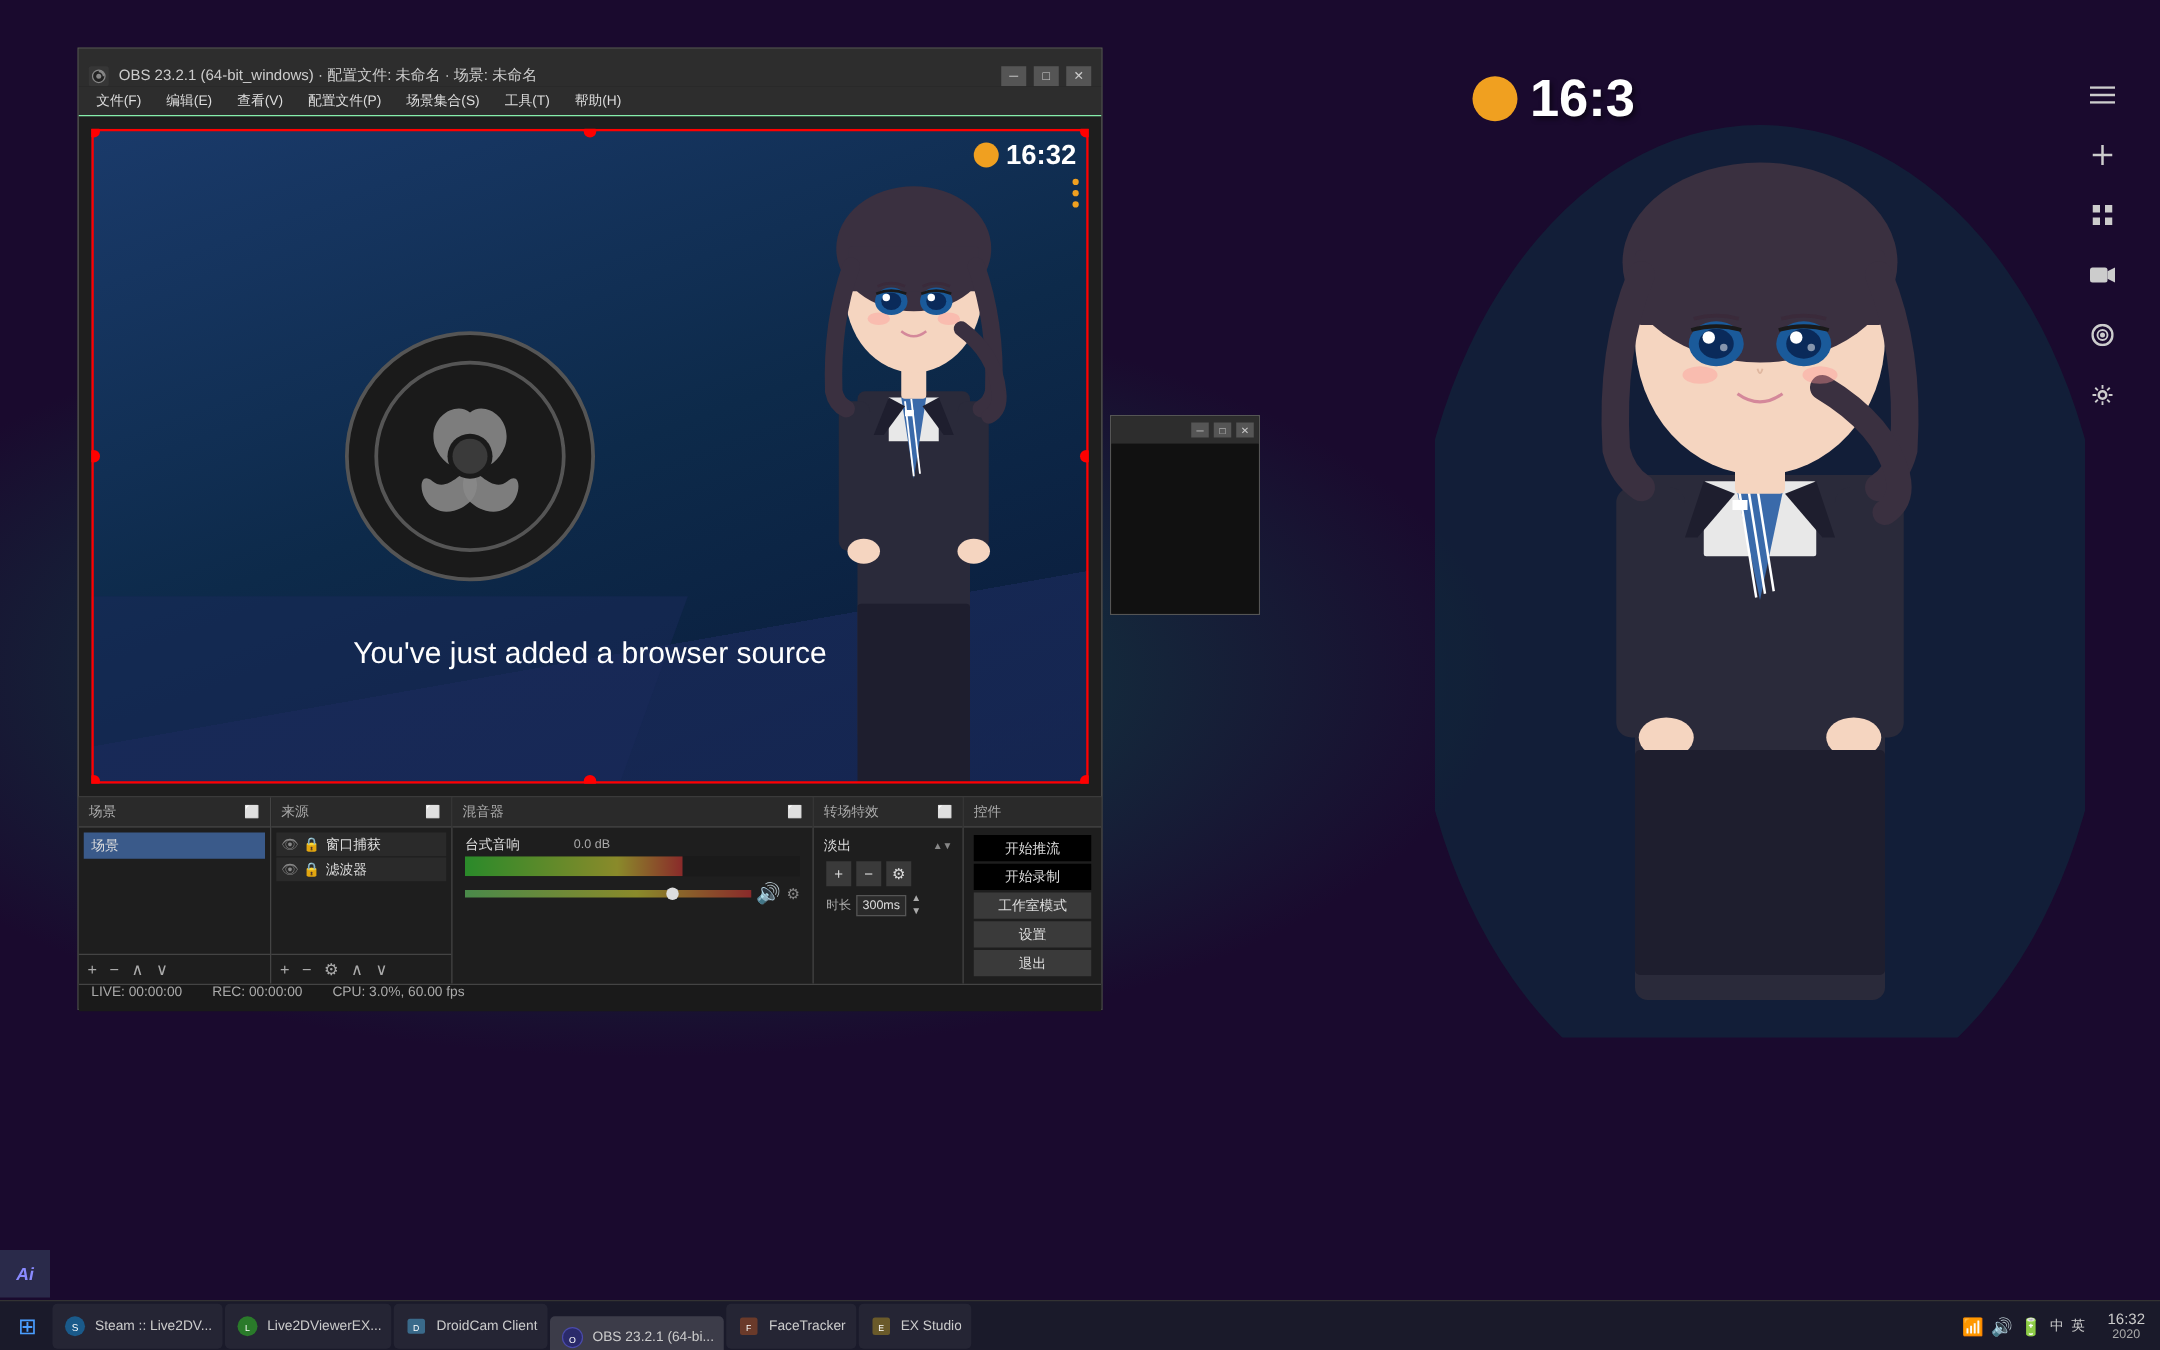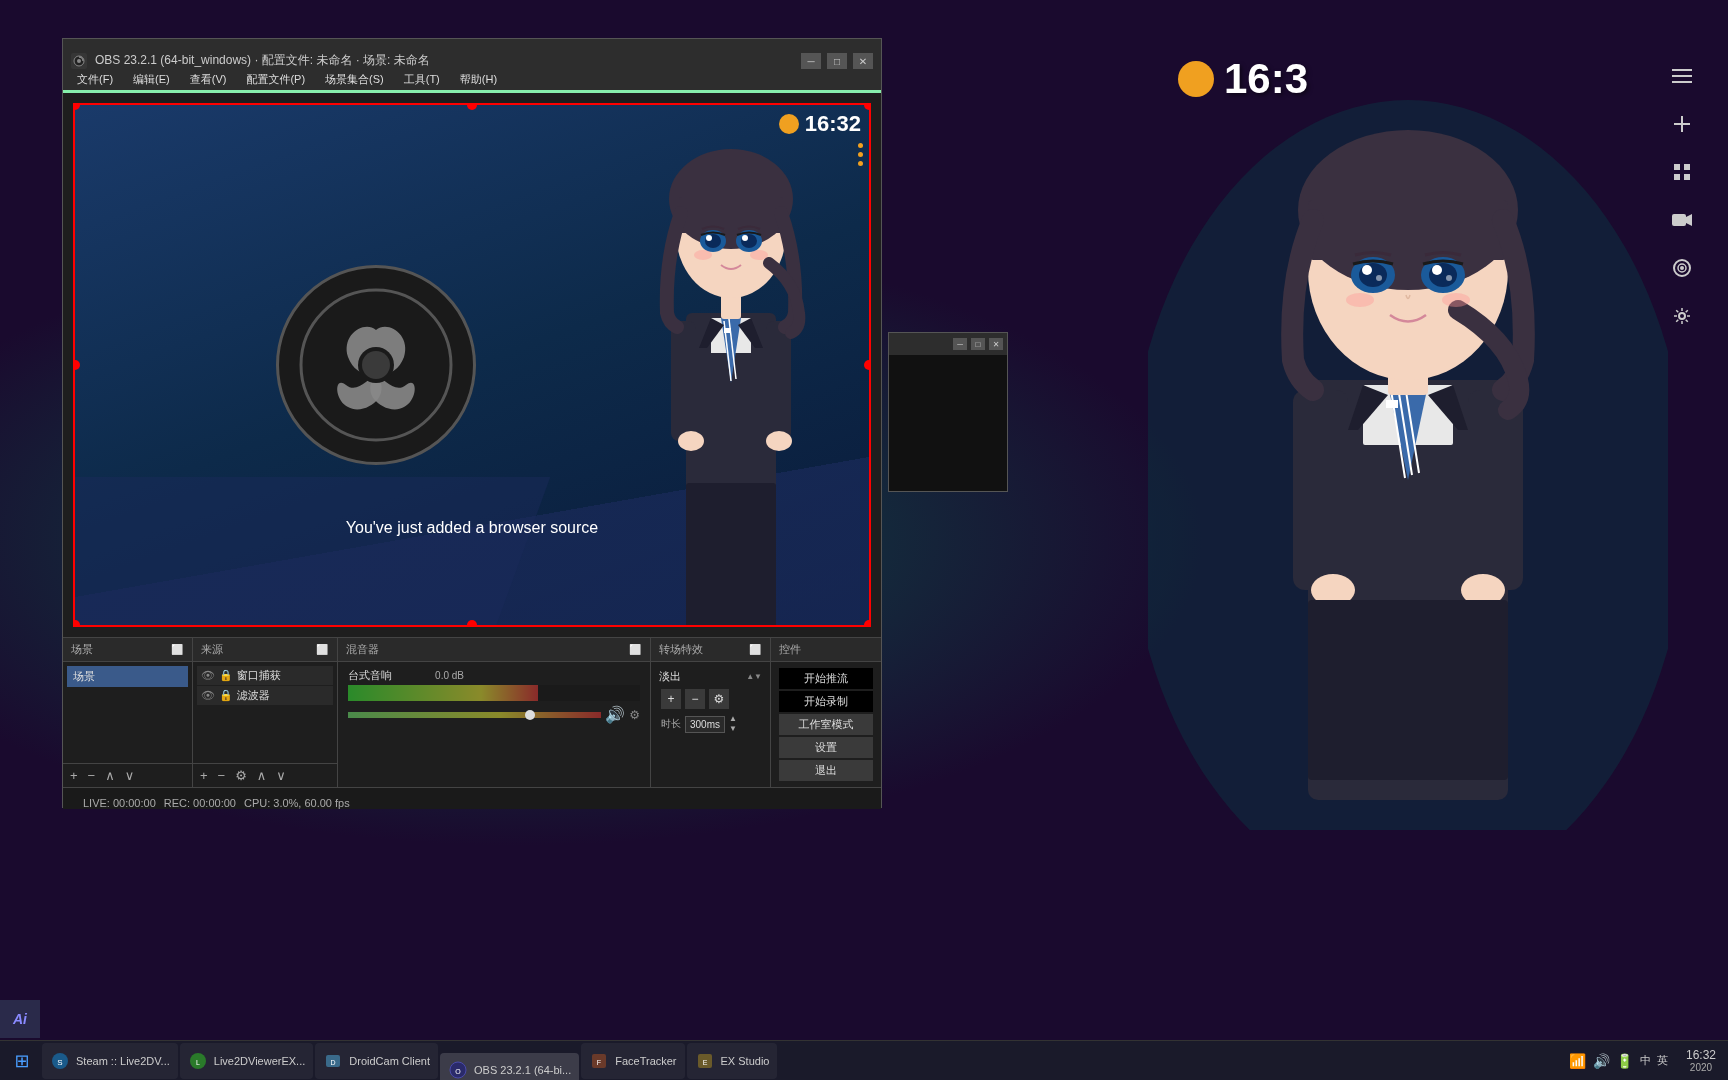--- a/index.html
+++ b/index.html
@@ -91,21 +91,21 @@
     }
 
     .obs-menubar {
       height: 24px;
       background: #2d2d2d;
       display: flex;
       align-items: center;
       padding: 0 6px;
       gap: 4px;
       flex-shrink: 0;
-      border-bottom: 3px solid #86efac;
+      border-bottom: 1px solid #86efac;
     }
 
     .menu-item {
       padding: 2px 8px;
       font-size: 11px;
       color: #ddd;
       cursor: pointer;
       border-radius: 2px;
     }
 
@@ -232,21 +232,21 @@
     }
 
     
     .preview-subtitle1 {
       position: absolute;
       bottom: 90px;
       left: 50%;
       transform: translateX(-50%);
       width: 90%;
       text-align: center;
-      font-size: 16px;
+      font-size: 24px;
       color: white;
       font-family: Arial, sans-serif;
     }
 
     .preview-subtitle2 {
       position: absolute;
       bottom: 55px;
       left: 50%;
       transform: translateX(-50%);
       width: 90%;
@@ -473,23 +473,23 @@
       text-align: center;
       font-family: 'Microsoft YaHei', Arial, sans-serif;
     }
     .control-btn.primary { background: #000000; font-family: Liberation Mono, monospace; }
 
     
     .status-bar {
       height: 22px;
       background: #1a1a1a;
       display: flex;
-      align-items: flex-end;
-      padding: 0 20px;
-      gap: 8px;
+      align-items: flex-start;
+      padding: 0 10px;
+      gap: 24px;
       border-top: 1px solid #444;
       flex-shrink: 0;
     }
 
     .status-item {
       font-size: 11px;
       color: #aaa;
     }
 
     
@@ -976,21 +976,21 @@
       <div class="selection-handle handle-top-left"></div>
       <div class="selection-handle handle-top-right"></div>
       <div class="selection-handle handle-bottom-left"></div>
       <div class="selection-handle handle-bottom-right"></div>
     </div>
   </div>
 
   <div class="obs-bottom">
     <div class="panels-row">
 
-      <div class="panel" style="width:130px;">
+      <div class="panel" style="width:154px;">
         <div class="panel-header">
           <span class="panel-title">场景</span>
           <span class="panel-expand">⬜</span>
         </div>
         <div class="panel-content">
           <div class="panel-item active">场景</div>
         </div>
         <div class="panel-toolbar">
           <button class="toolbar-btn">+</button>
           <button class="toolbar-btn">−</button>

